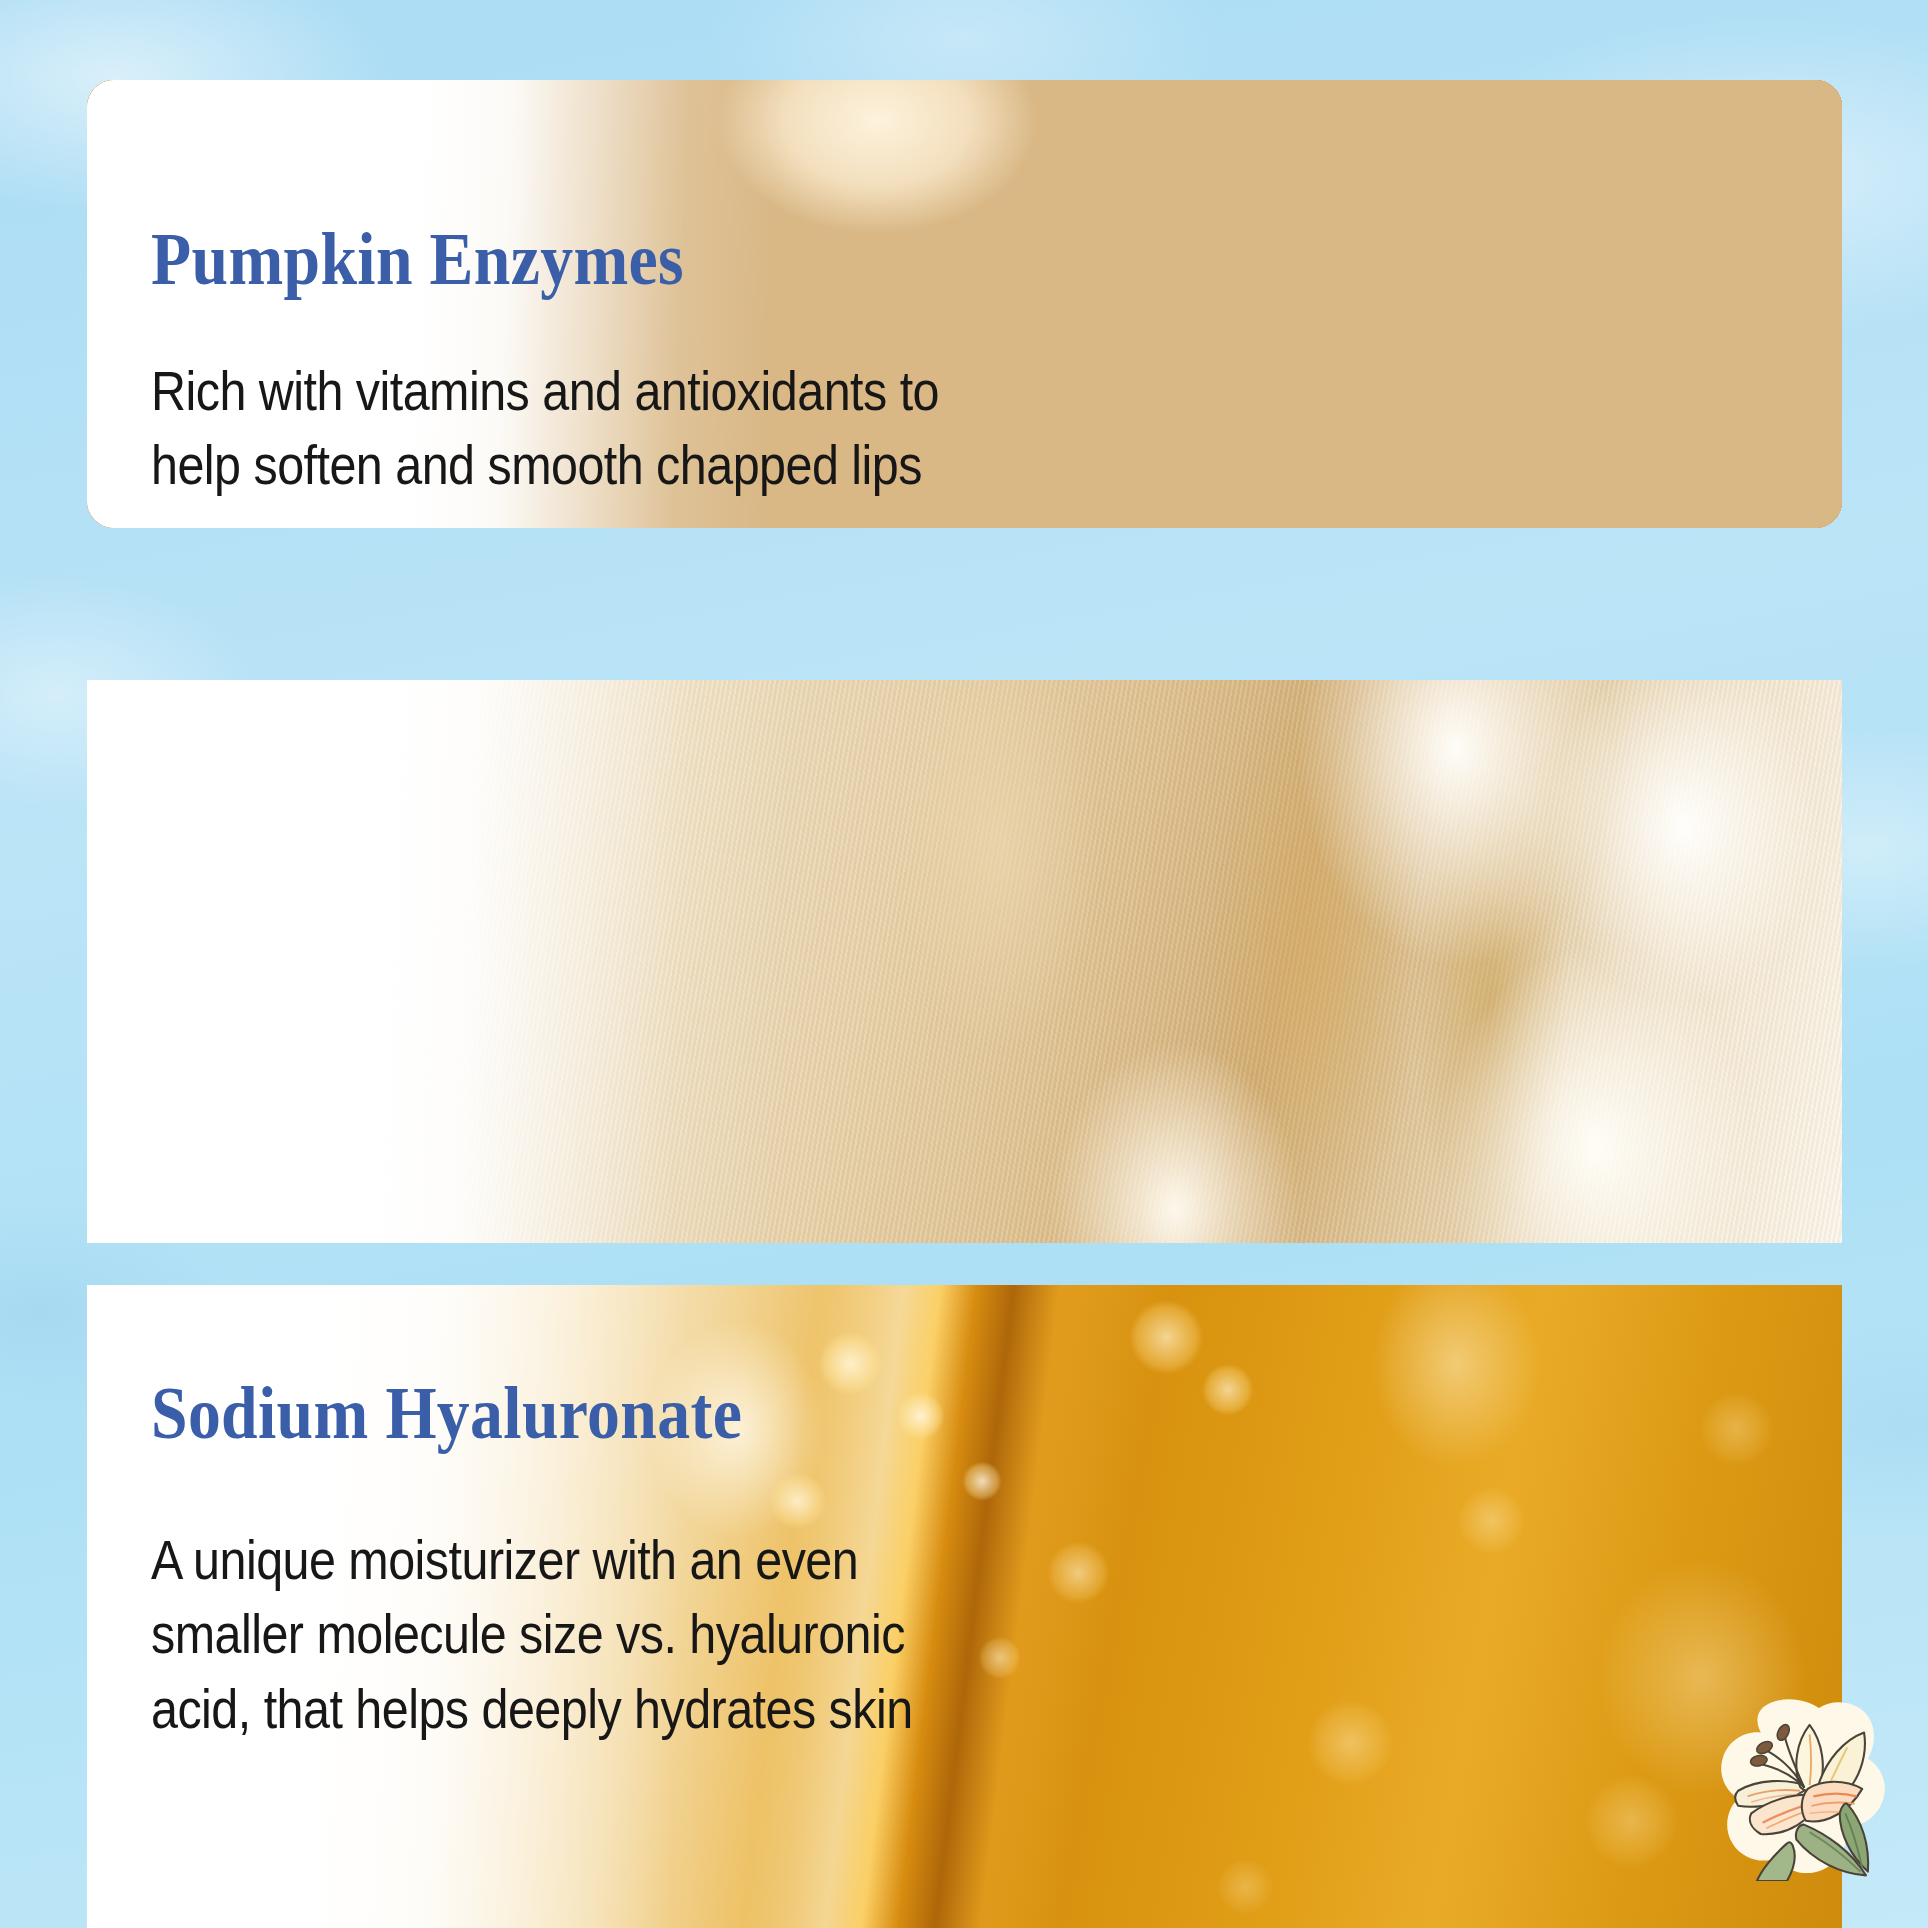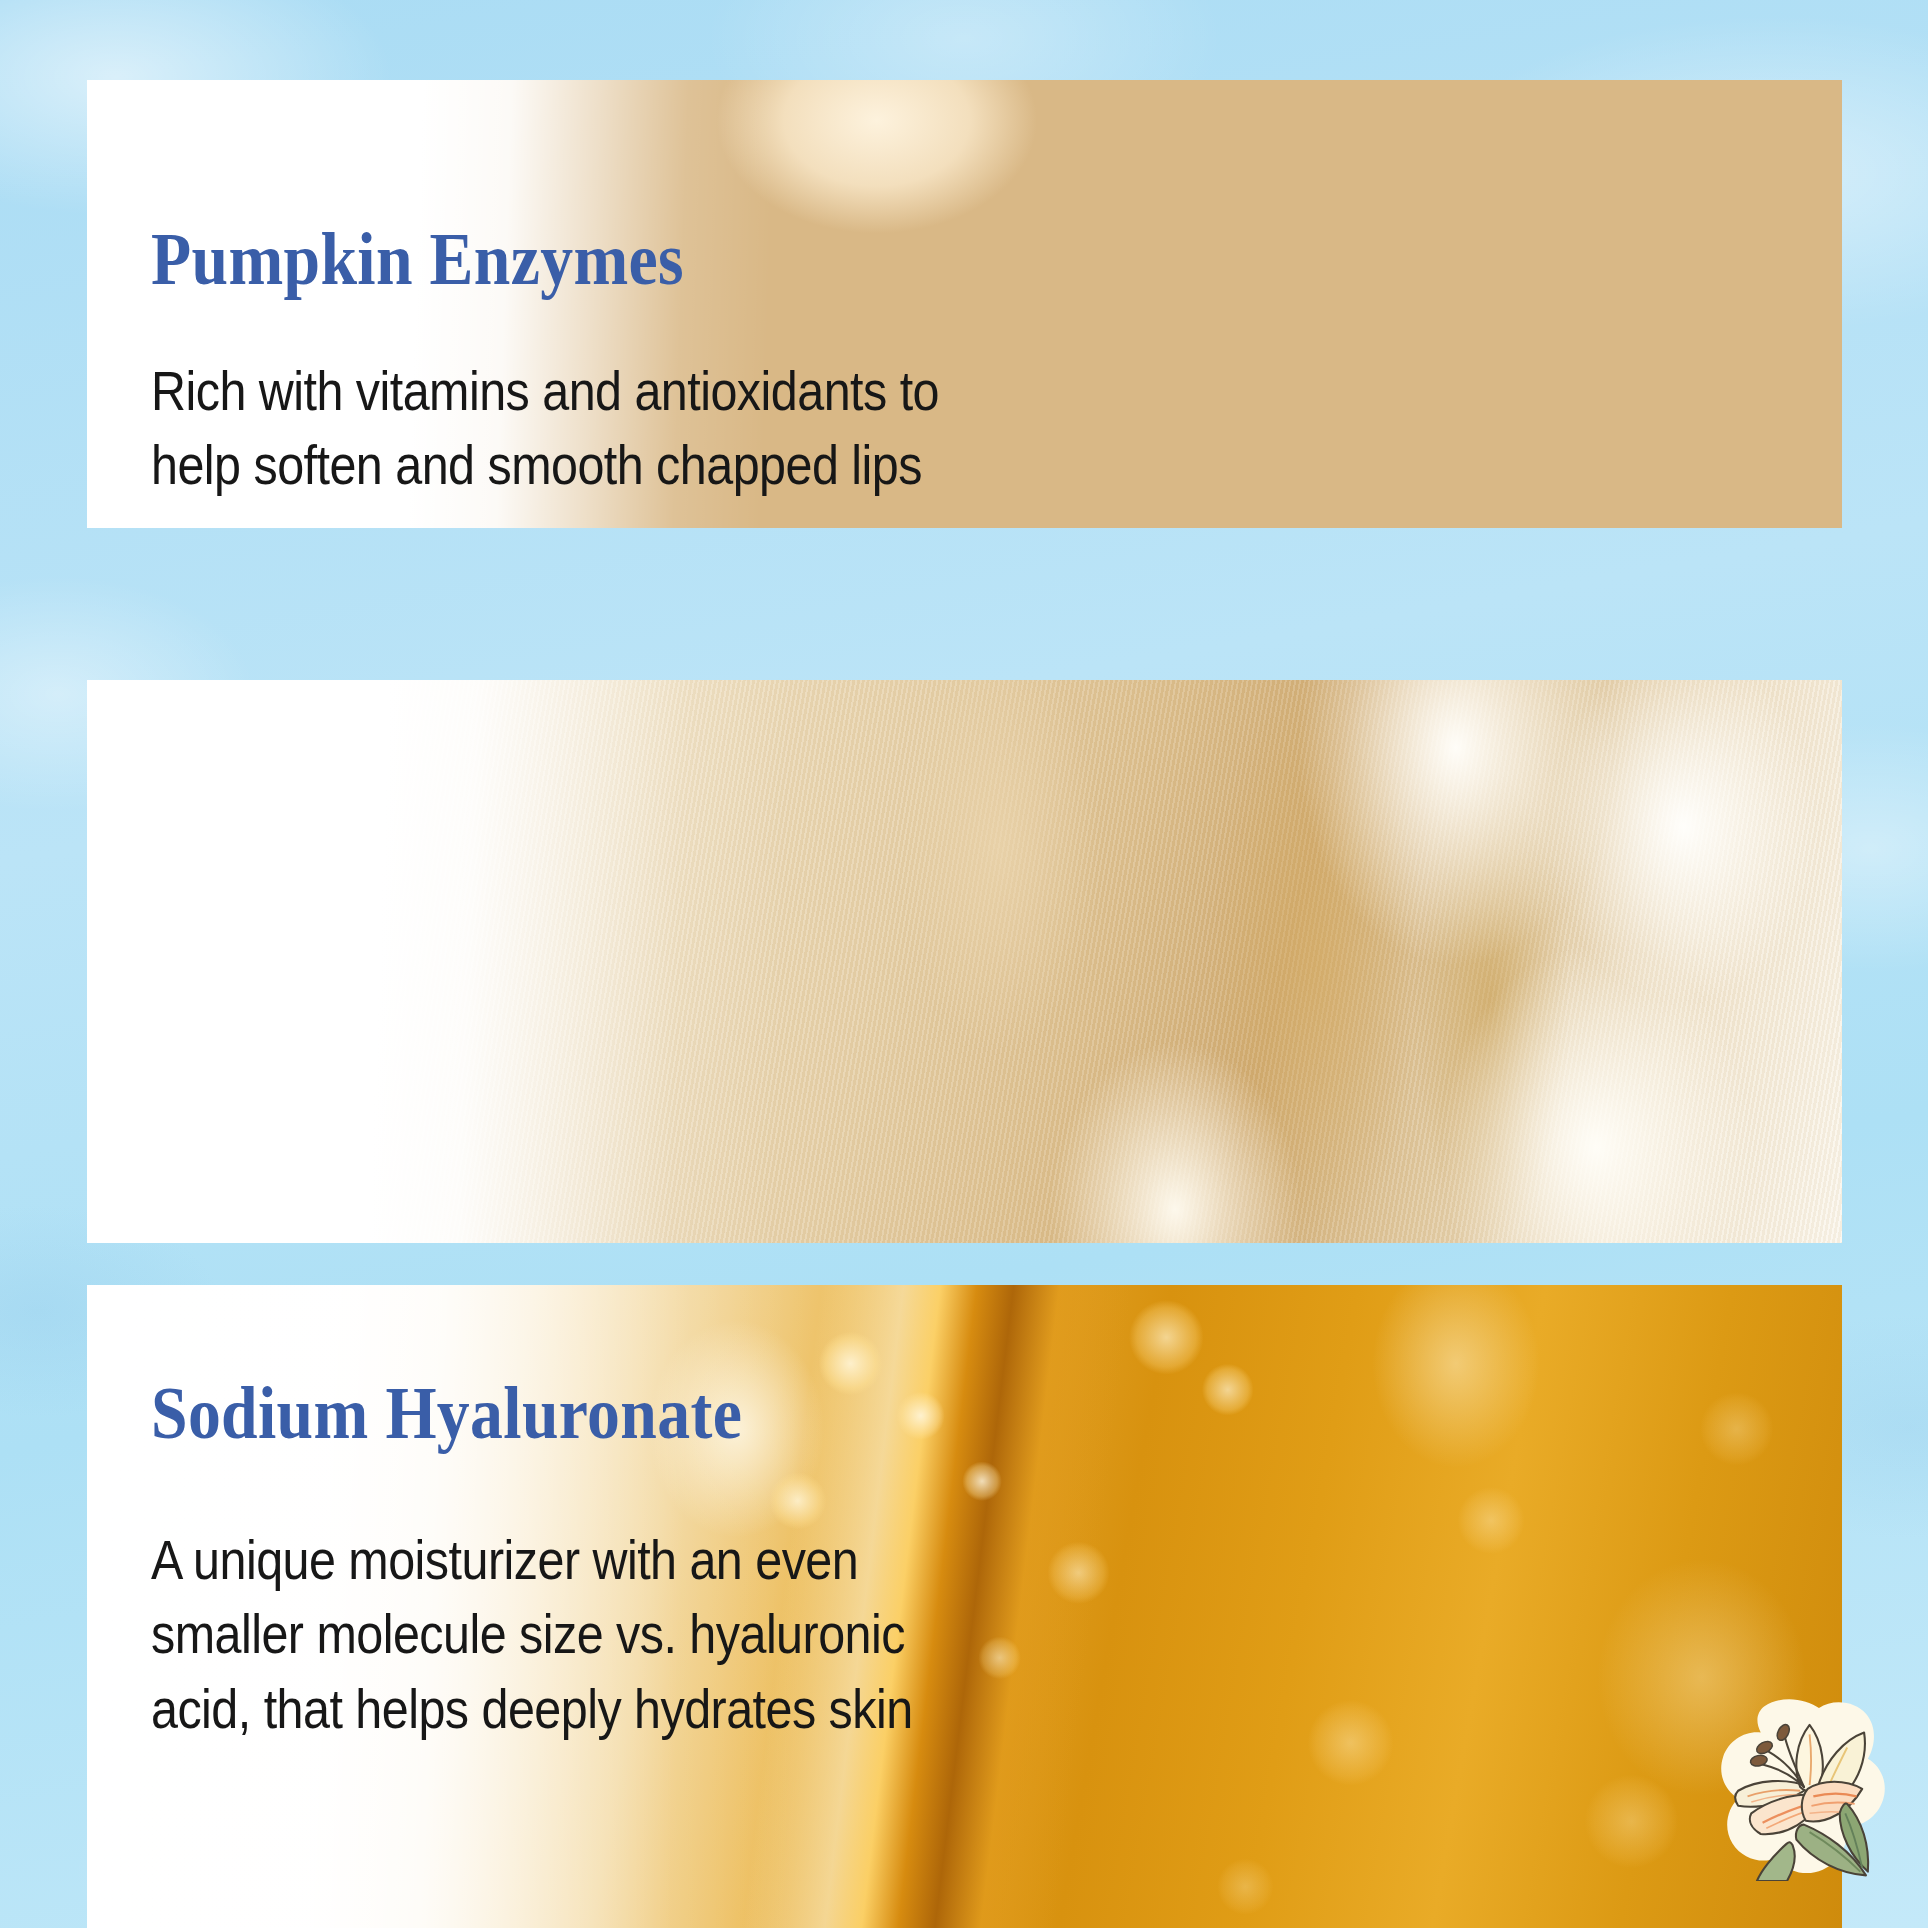--- a/index.html
+++ b/index.html
@@ -77,21 +77,21 @@
     font-size: 56px;
     line-height: 1.33;
     letter-spacing: -0.6px;
     transform: scaleX(0.865);
     transform-origin: left top;
     margin: 0;
   }
   .card-desc .line { display: block; white-space: nowrap; }
 
   
-  #card-pumpkin { top: 80px; height: 448px; }
+  #card-pumpkin { top: 80px; height: 448px; border-radius: 27px; }
 
   #card-pumpkin .card-bg {
     background-color: #e9cfa5;
     background-image:
       
       radial-gradient(ellipse 160px 113px at 45% 9%,  #fdf2dd 0%, #f3dfbd 58%, #d9b886 100%),
       radial-gradient(ellipse 141px 105px at 58% 4%,  #fbecd2 0%, #eed7b2 60%, #d2ae7c 100%),
       radial-gradient(ellipse 111px 193px at 53% 52%, #fcf0d9 0%, #f0d9b4 55%, #c89f6c 100%),
       radial-gradient(ellipse 119px 198px at 65% 58%, #fdf4e3 0%, #f2dcb9 55%, #cfa874 100%),
       radial-gradient(ellipse 94px 169px at 74% 35%, #f7e6c6 0%, #e6cb9f 60%, #c39a63 100%),

